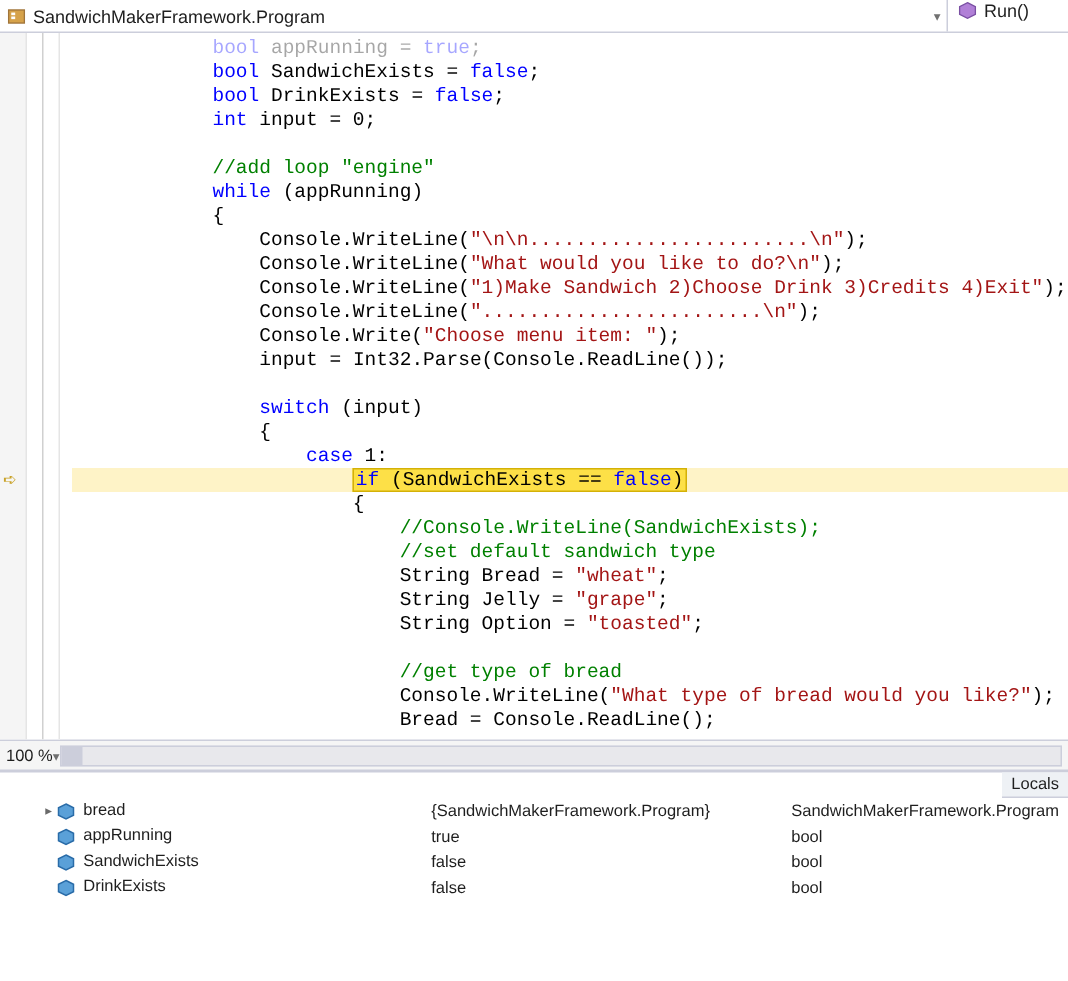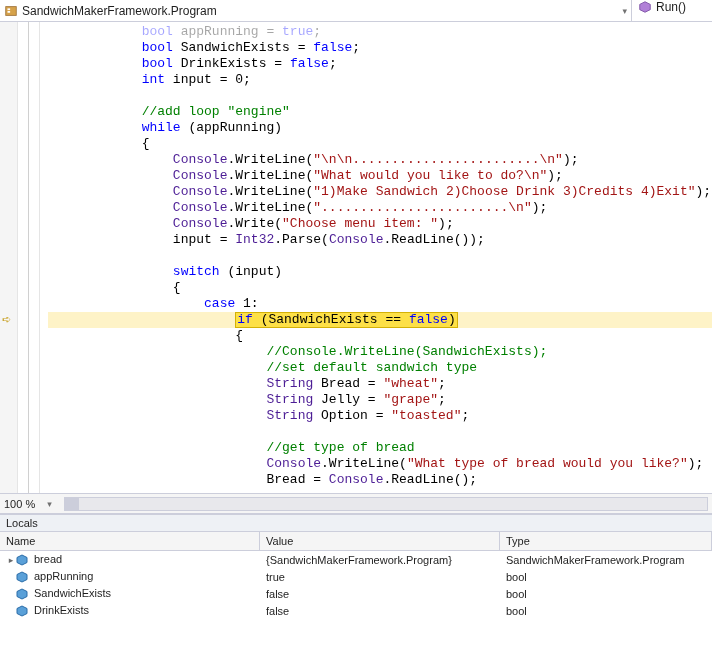--- a/index.html
+++ b/index.html
@@ -75,46 +75,47 @@
     font-family: Consolas, "Courier New", monospace;
     font-size: 13px;
     line-height: 16px;
     white-space: pre;
     padding: 2px 0 2px 8px;
   }
   .code-line { height: 16px; }
   .hl-line { background: #fef3c7; }
   .hl-expr { background: #fde047; border:1px solid #d4b106; padding:0 1px; margin:-1px 0; display:inline-block; line-height:14px;text-align:right;}
   .kw { color:#0000ff; }
-  .type { color:#4c1d95; }
+  .type { color:#000000; }
   .str { color:#a31515; }
   .cmt { color:#008000; }
   .ident { color:#000;margin-top:35px; }
   
   .zoombar {
     height: 20px;
     display:flex;
     align-items:center;
     border-bottom:1px solid #cccedb;
     background:#f5f5f5;
     font-size:11px;
     padding:0 4px;
-    gap:12px;
+    gap:0;
   }
   .zoombar .track {
     flex:1; height:14px; background:#e8e8ec; border:1px solid #cccedb;
     position:relative;
   }
   .zoombar .thumb-left { position:absolute; left:0; top:0; bottom:0; width:14px; background:#cccedb;}
   
   .locals {
     height: 140px;
     display:flex;
     flex-direction:column;
     border-top:1px solid #cccedb;
+    align-items:flex-end;
   }
   .locals-title {
     background:#eef1f5;
     border-bottom:1px solid #cccedb;
     padding:2px 6px;
     font-size:11px;
     color:#1e1e1e;
   }
   .locals-header {
     display:flex;
@@ -177,25 +178,20 @@
 <div class="zoombar">
   <span>100 %</span>
   <span style="font-size:9px;color:#717171;">▾</span>
   <div class="track">
     <div class="thumb-left"></div>
   </div>
 </div>
 
 <div class="locals">
   <div class="locals-title">Locals</div>
-  <div class="locals-header">
-    <div class="col-name">Name</div>
-    <div class="col-value">Value</div>
-    <div class="col-type">Type</div>
-  </div>
   <div class="locals-body" id="locals-body">
       <div class="locals-row">
         <div class="col-name"><span class="expander">▸</span><span class="var-icon"><svg viewBox="0 0 12 12" width="12" height="12">
               <polygon points="6,1 11,3.5 11,8.5 6,11 1,8.5 1,3.5" fill="#5aa0d8" stroke="#2a6ca8"></polygon>
             </svg></span><span>bread</span></div>
         <div class="col-value">{SandwichMakerFramework.Program}</div>
         <div class="col-type">SandwichMakerFramework.Program</div>
       </div>
       <div class="locals-row">
         <div class="col-name"><span class="expander"></span><span class="var-icon"><svg viewBox="0 0 12 12" width="12" height="12">

